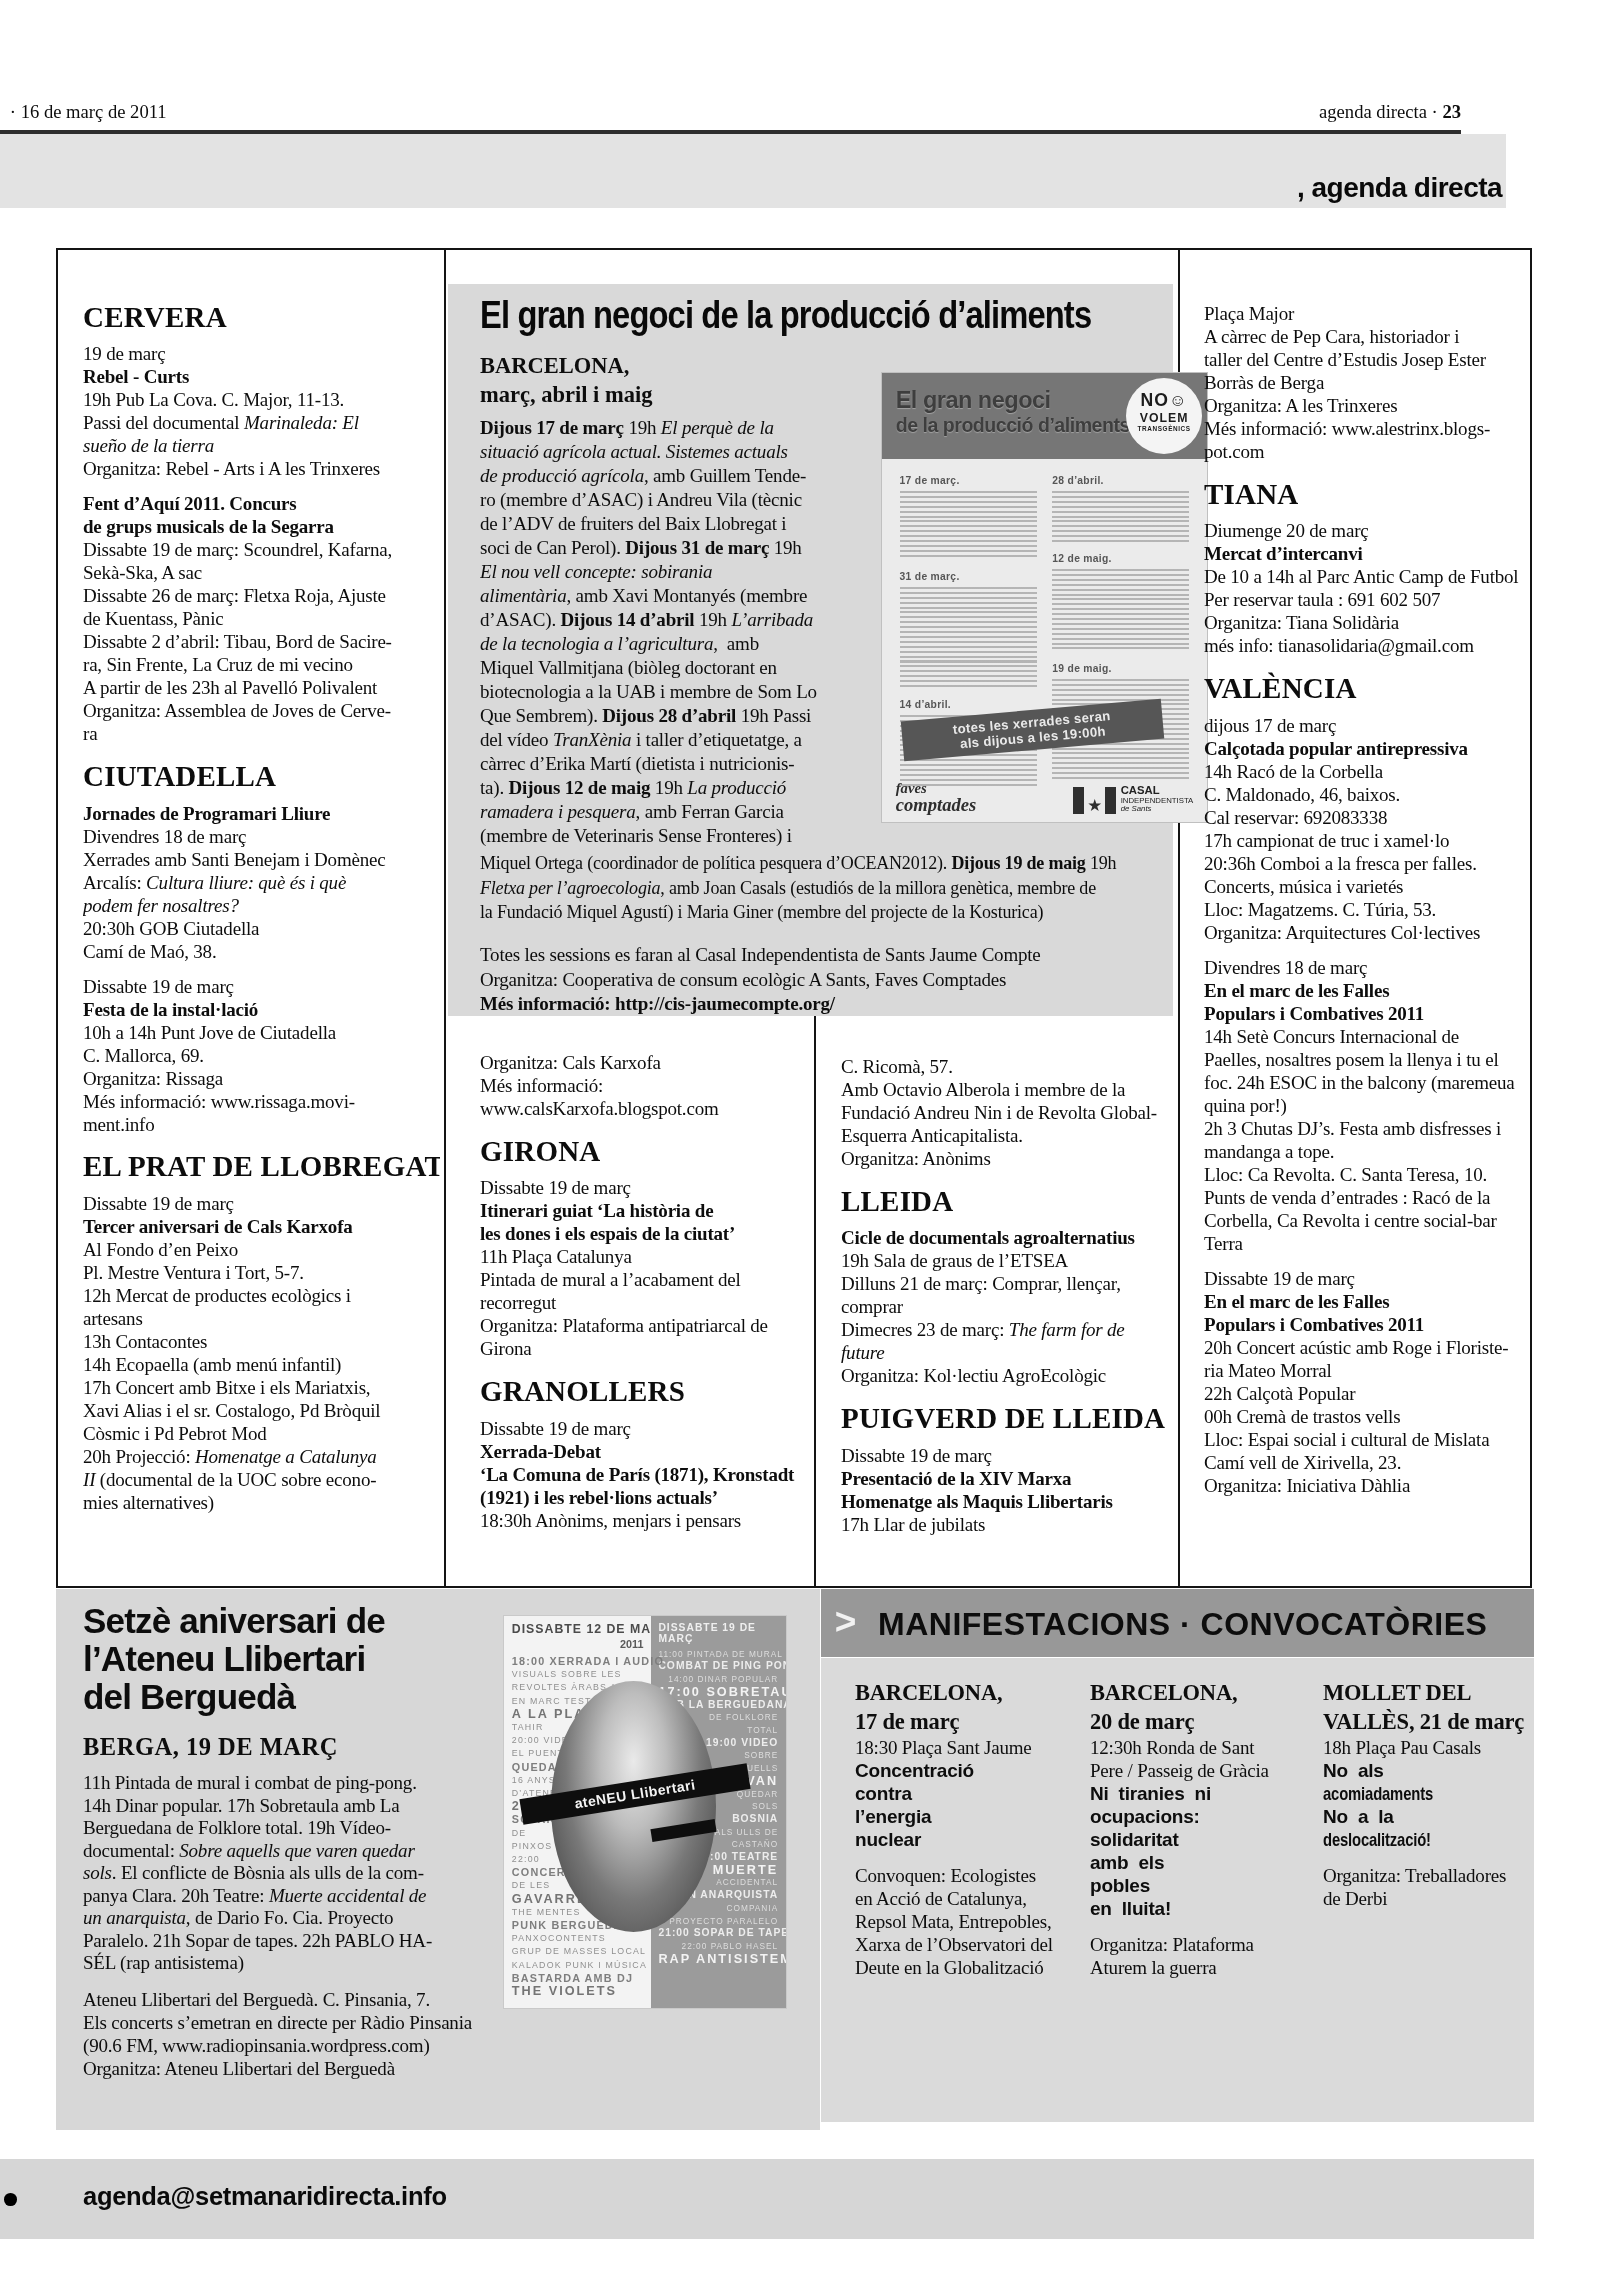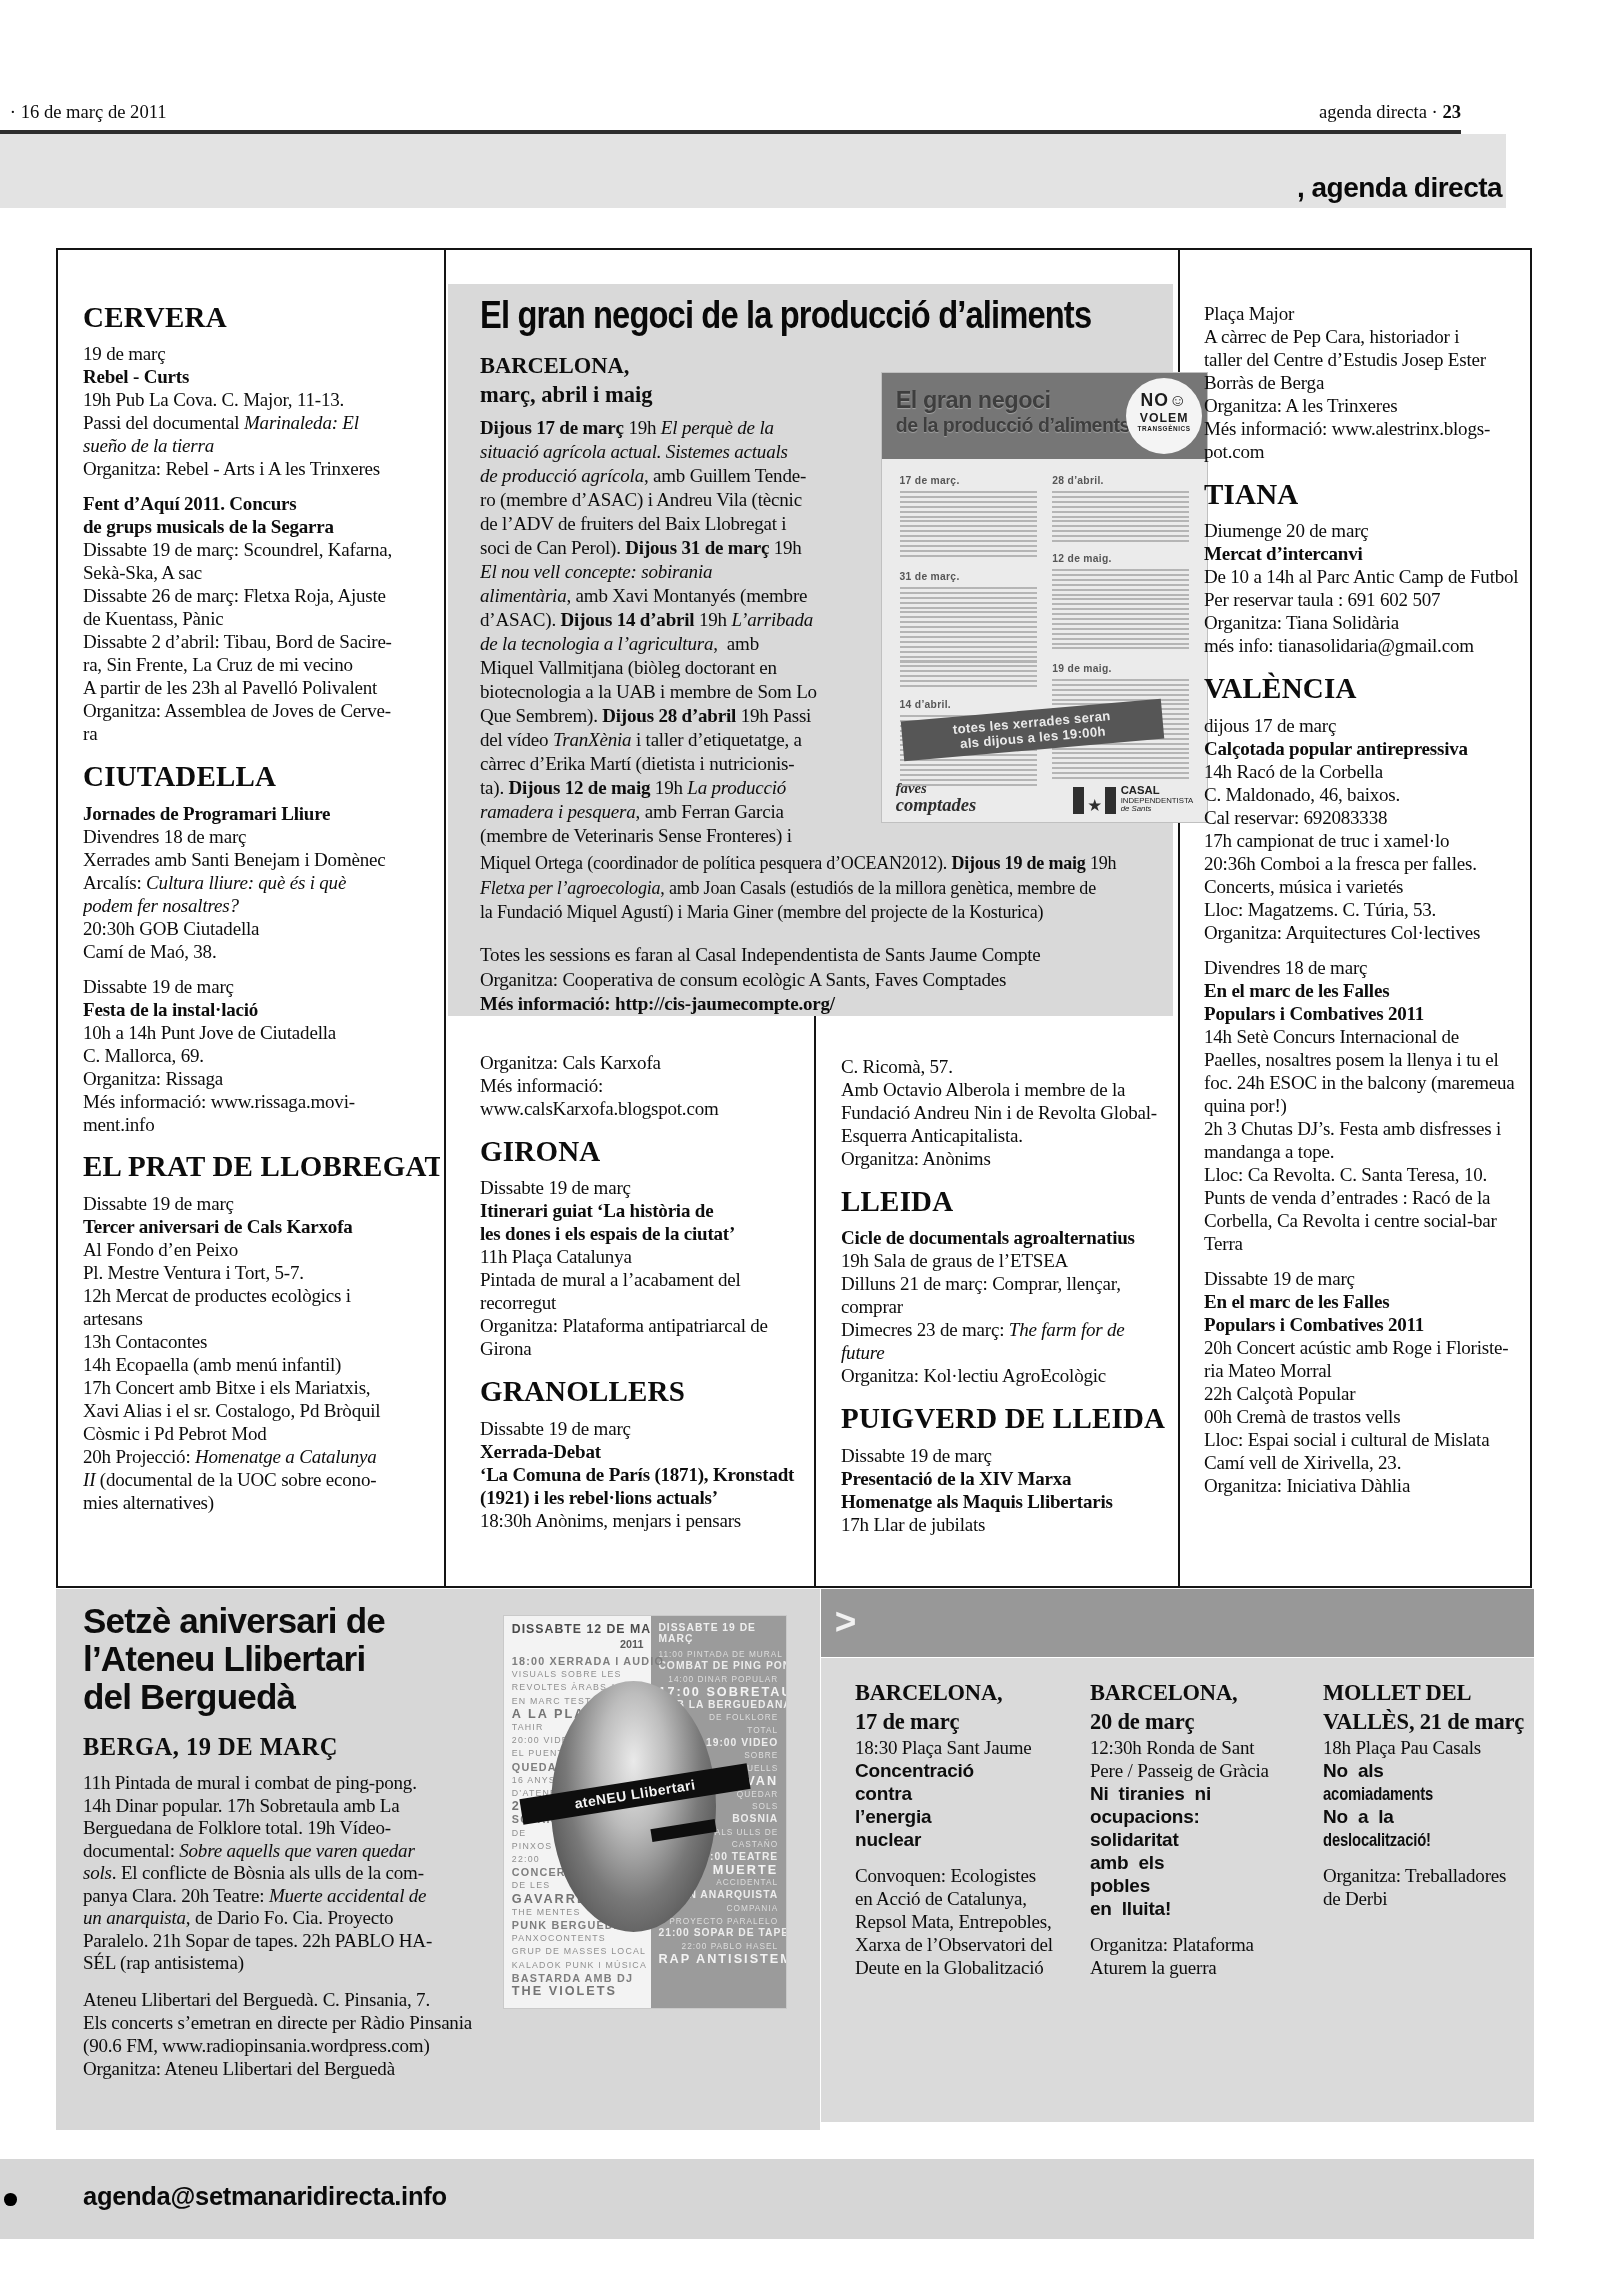--- a/index.html
+++ b/index.html
@@ -453,20 +453,21 @@
         <div class="ln">BASTARDA AMB DJ</div>
         <div class="ln">THE VIOLETS</div>
       </div>
     <div class="p2-oval"></div>
     <div class="p2-band">ateNEU Llibertari</div>
     <div class="p2-chip"></div>
   </div>
 
   <div class="abs mf-band">
     <div class="mf-chevron">&gt;</div>
+    <div class="mf-title">MANIFESTACIONS · CONVOCATÒRIES</div>
   </div>
   <div class="abs mf-box"></div>
   <div class="abs mf-col1">
       <div class="ln hB"><span>BARCELONA,</span></div>
       <div class="ln hB"><span>17 de març</span></div>
       <div class="ln">18:30 Plaça Sant Jaume</div>
       <div class="ln hb"><span>Concentració</span></div>
       <div class="ln hb"><span>contra</span></div>
       <div class="ln hb"><span>l’energia</span></div>
       <div class="ln hb"><span>nuclear</span></div>

